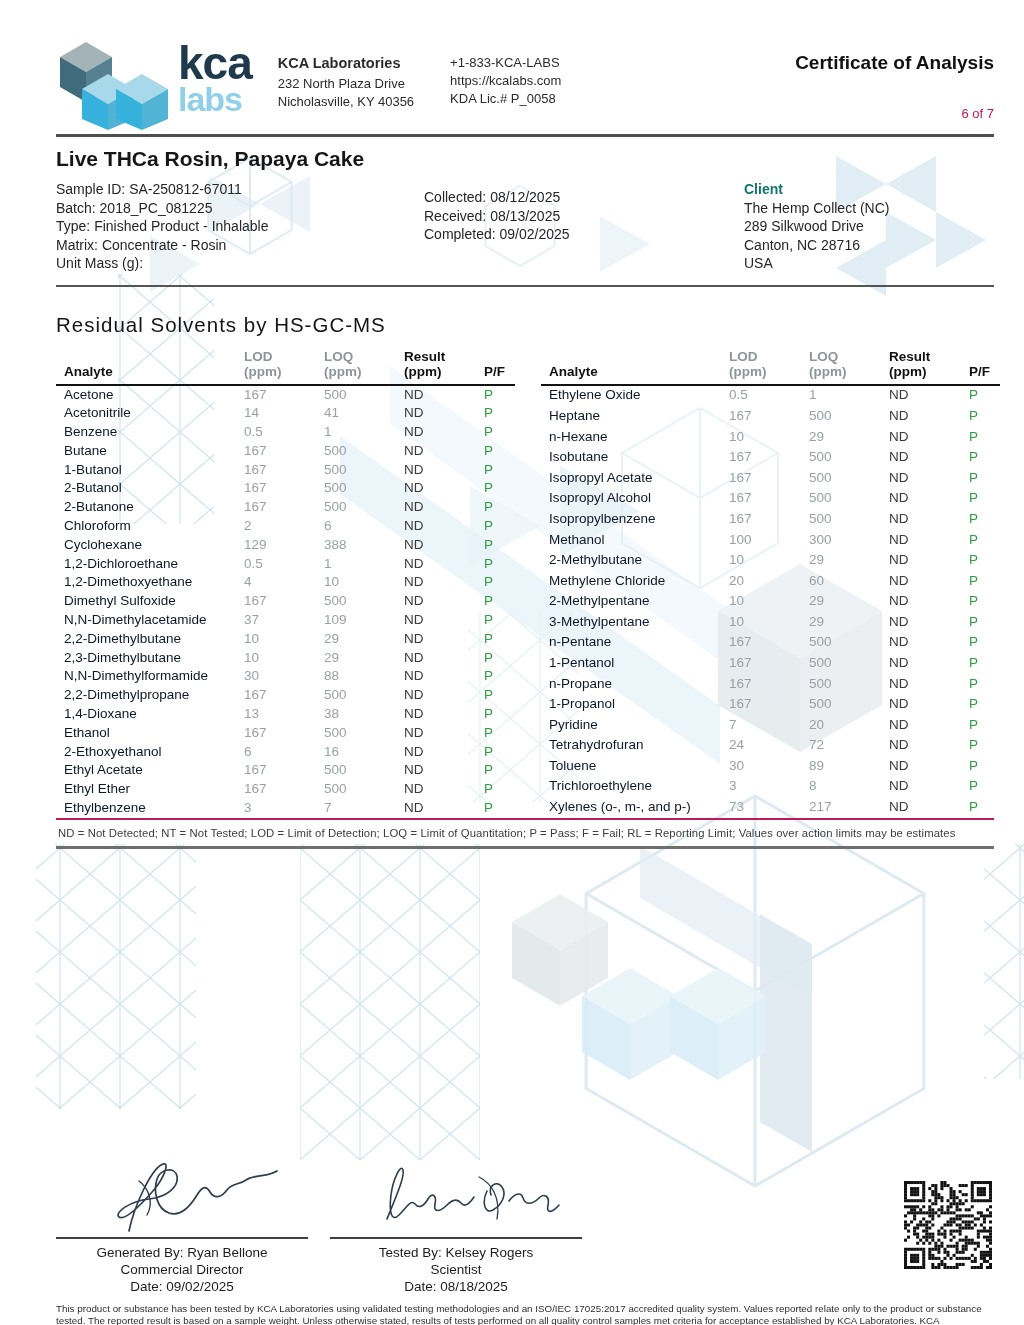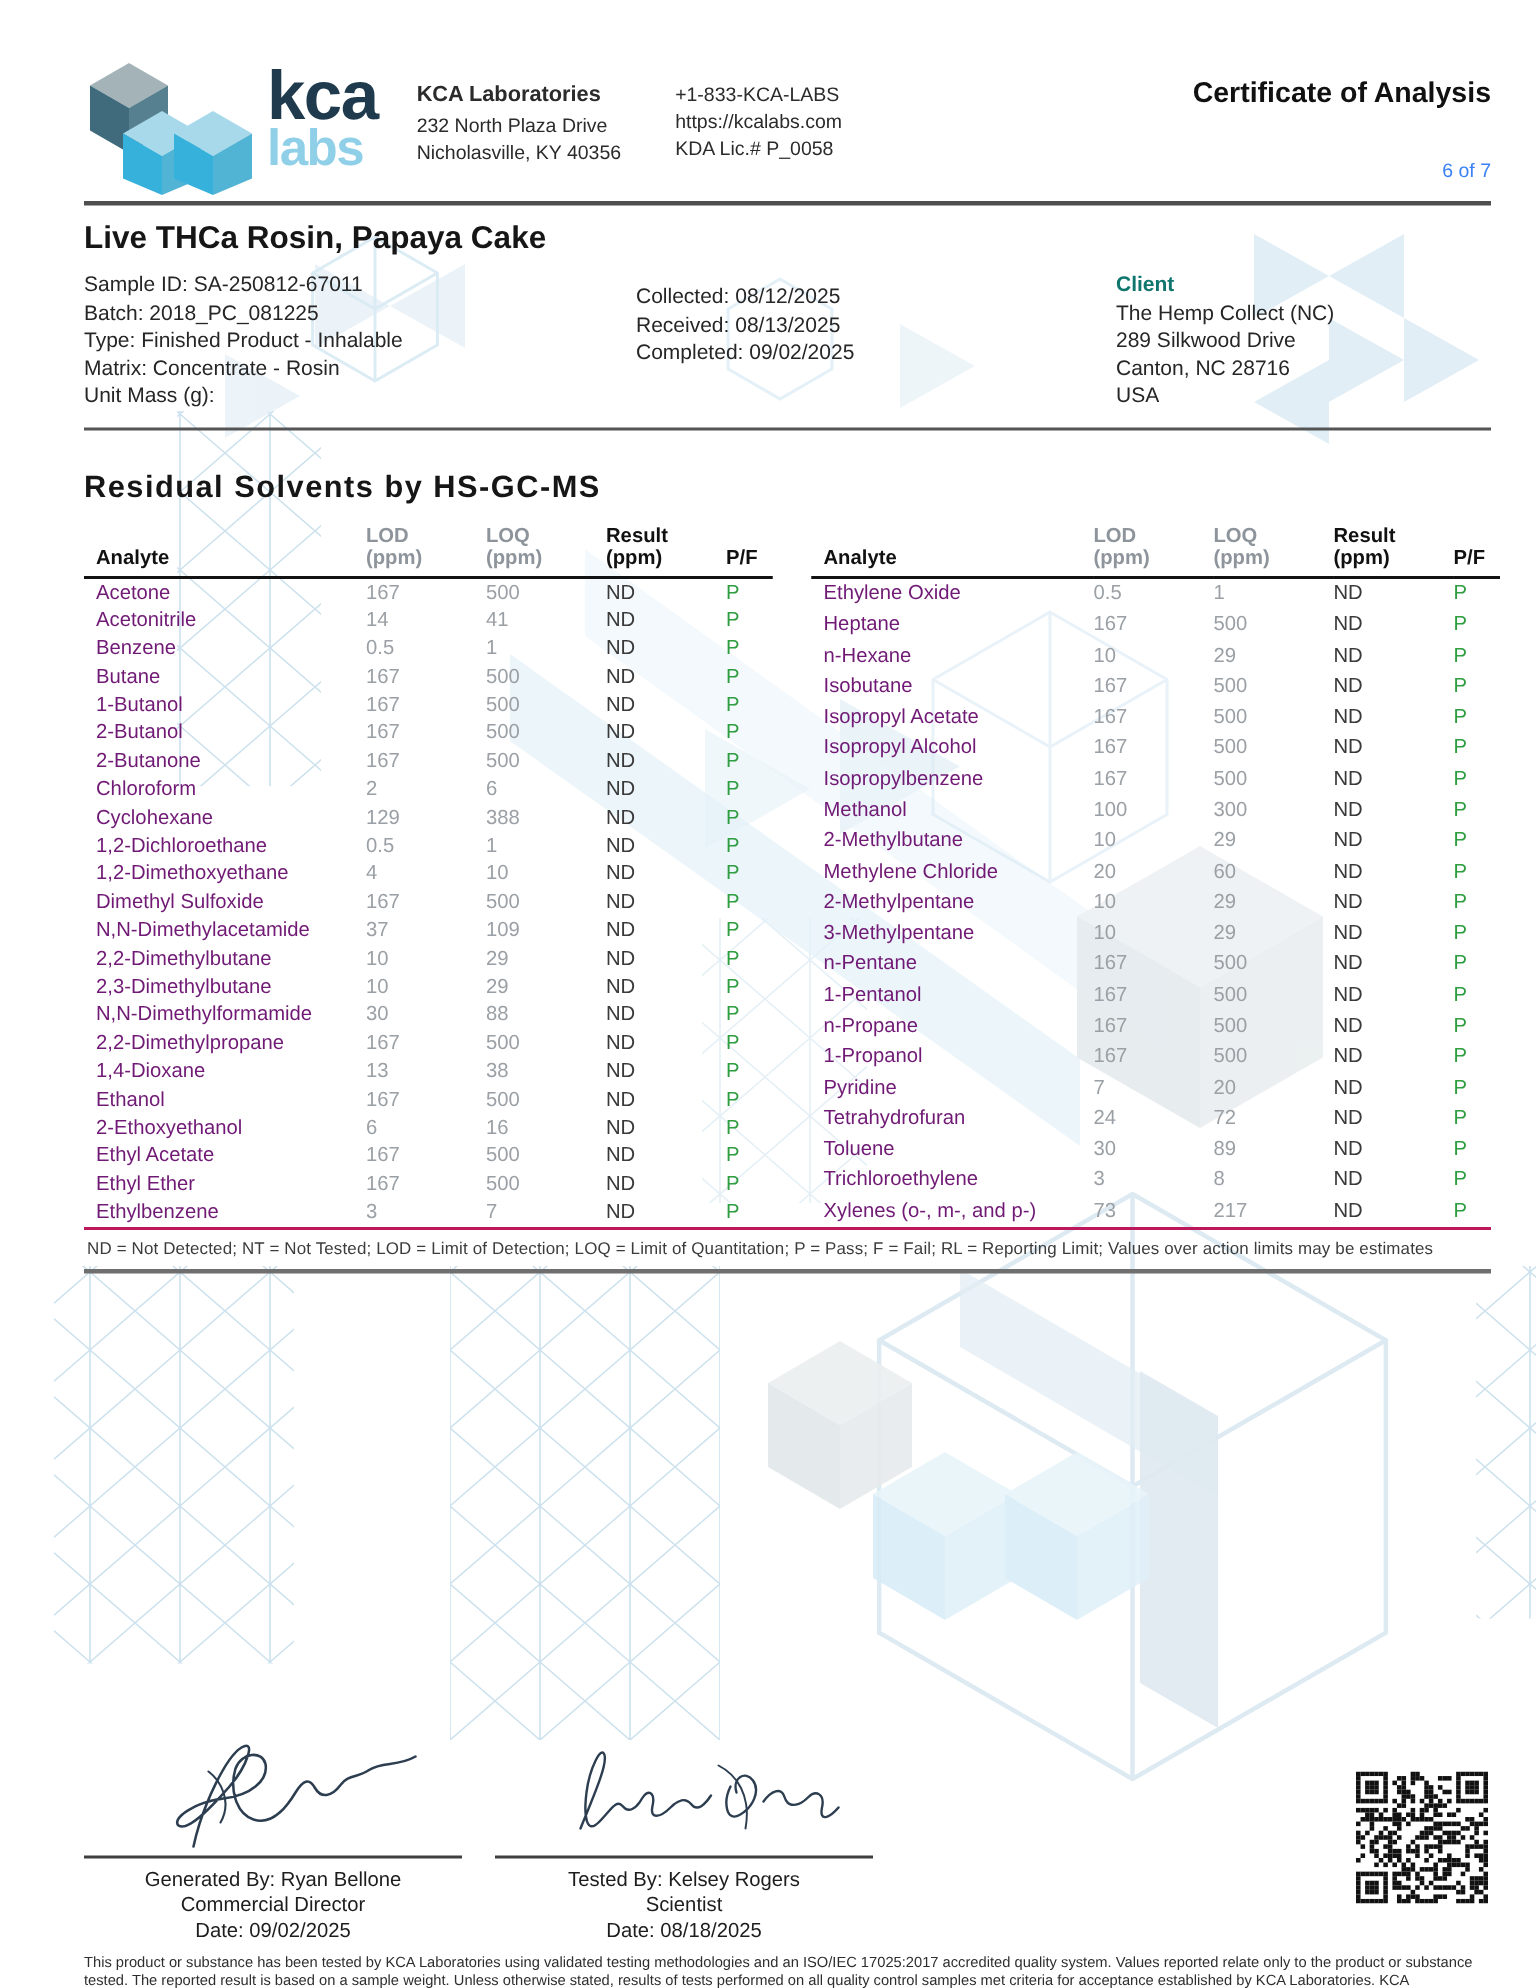--- a/index.html
+++ b/index.html
@@ -13,44 +13,44 @@
   .header { display:flex; align-items:flex-start; padding-top:24px; }
   .logo-wrap { display:flex; align-items:flex-start; }
   .logo-text { margin-left:10px; line-height:1; }
   .logo-kca { font-size:46px; font-weight:bold; color:#1e3a4c; letter-spacing:-1px; display:block; }
   .logo-labs { font-size:34px; font-weight:bold; color:#8fd0e8; letter-spacing:-1px; display:block; margin-top:-4px; }
   .lab-block { margin-left:26px; padding-top:14px; font-size:13px; line-height:18px; color:#2b2b2b; }
   .lab-name { font-size:14.5px; font-weight:bold; margin-bottom:3px; }
   .contact-block { margin-left:36px; padding-top:14px; font-size:13px; line-height:18px; color:#2b2b2b; }
   .right-block { margin-left:auto; text-align:right; padding-top:12px; }
   .doc-title { font-size:19px; font-weight:bold; color:#111; }
-  .page-num { font-size:13px; color:#3b82f6; margin-top:32px; }
+  .page-num { font-size:13px; color:#be185d; margin-top:32px; }
   .header-rule { border-bottom:3px solid #4e4e4e; margin-top:4px; }
 
   
   .product-title { margin-top:10px; font-size:21px; font-weight:bold; color:#161616; }
   .info-row { display:flex; margin-top:9px; font-size:14px; line-height:18.5px; color:#262626; }
   .info-col1 { width:368px; }
   .info-col2 { width:320px; padding-top:8px; }
   .info-col3 { flex:1; }
   .client-label { font-weight:bold; color:#0f766e; }
   .rule2 { border-bottom:2px solid #555; margin-top:12px; }
 
   
-  .section-title { margin-top:26px; font-size:20.5px; font-weight:bold; letter-spacing:1px; color:#161616; }
+  .section-title { margin-top:26px; font-size:20.5px; font-weight:normal; letter-spacing:1px; color:#161616; }
 
   
   .tables { display:flex; gap:26px; margin-top:12px; }
   table { border-collapse:collapse; width:459px; table-layout:fixed; }
   th { text-align:left; vertical-align:bottom; font-size:13.5px; padding:0 0 5px 0; border-bottom:2px solid #121212; color:#111; }
   th.first, td.analyte { padding-left:8px; }
   th .hl { display:block; line-height:15px; }
   th .muted { color:#8e949b; }
   td { font-size:13.5px; height:18.8px; line-height:18.8px; white-space:nowrap; overflow:hidden; }
-  td.analyte { color:#701a75; }
+  td.analyte { color:#0f172a; }
   td.lod, td.loq { color:#9aa0a5; }
   td.result { color:#3a3a3a; }
   td.pf { color:#2e9e41; }
 
   
   .footnote { border-top:2px solid #be185d; border-bottom:3px solid #6f6f6f; padding:7px 2px 7px 2px; font-size:11.3px; color:#3c3c3c; letter-spacing:0.1px; }
 
   .spacer { height:308px; }
 
   

